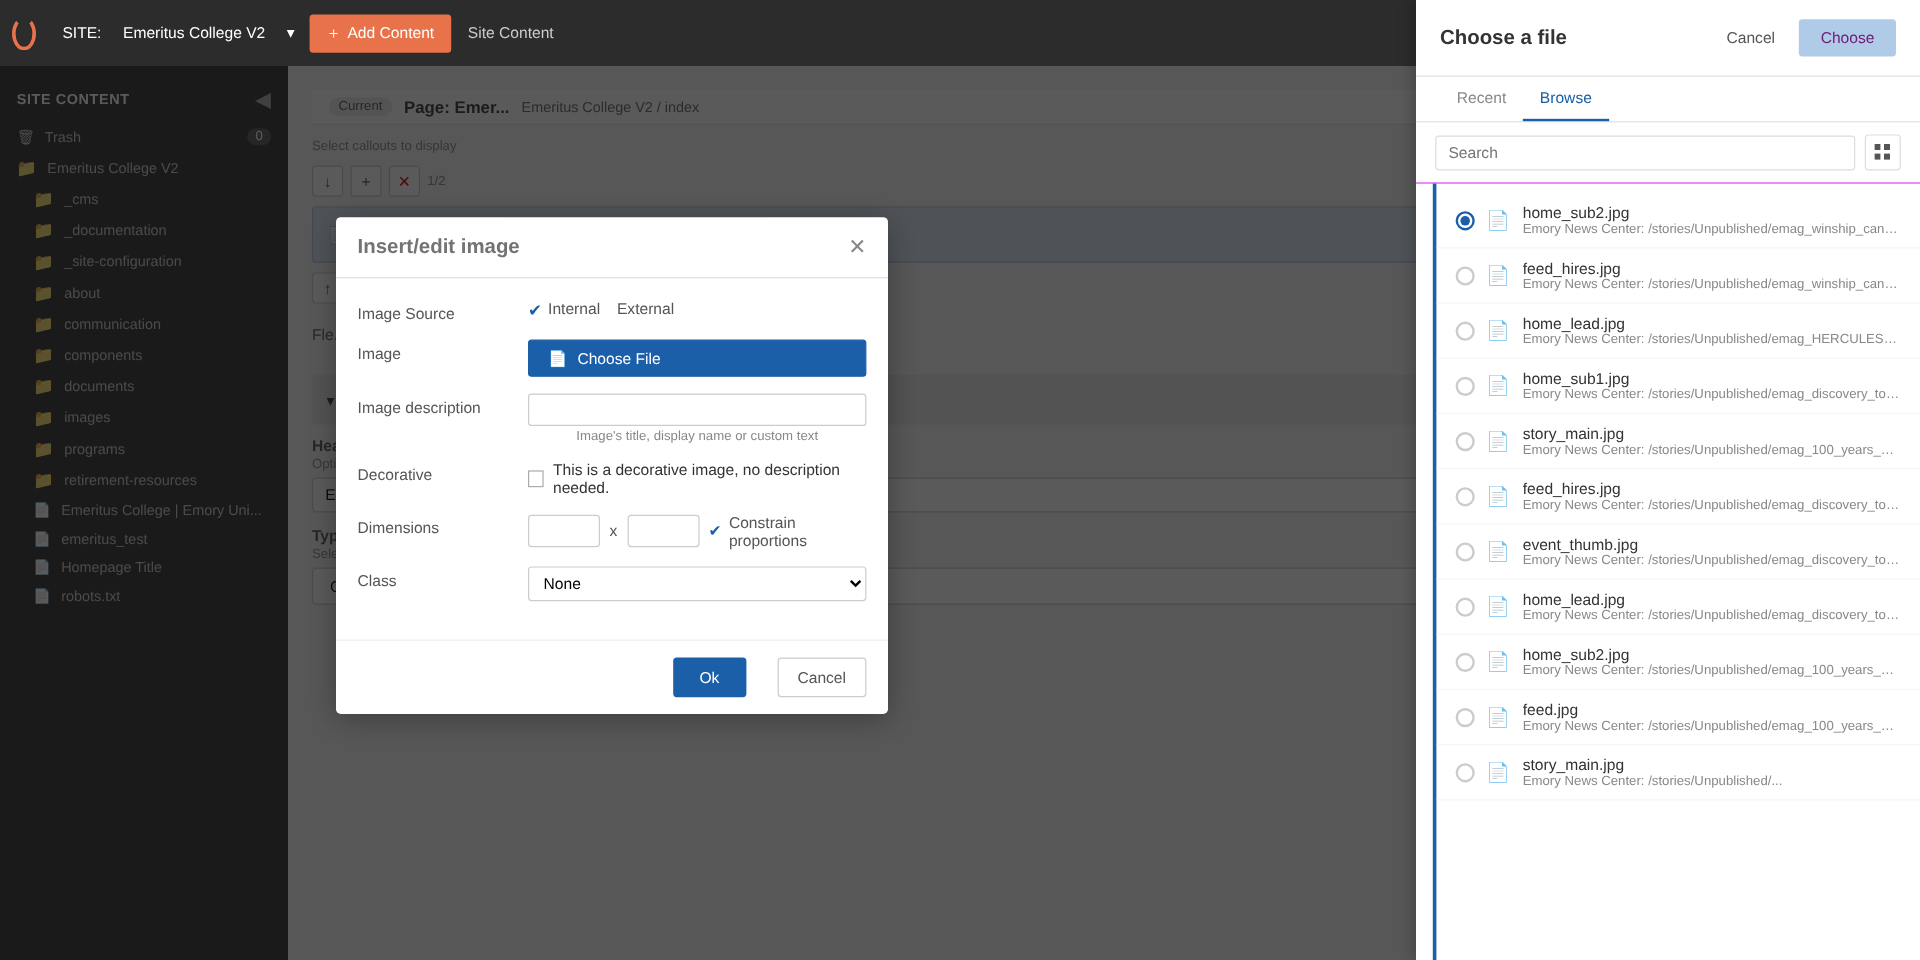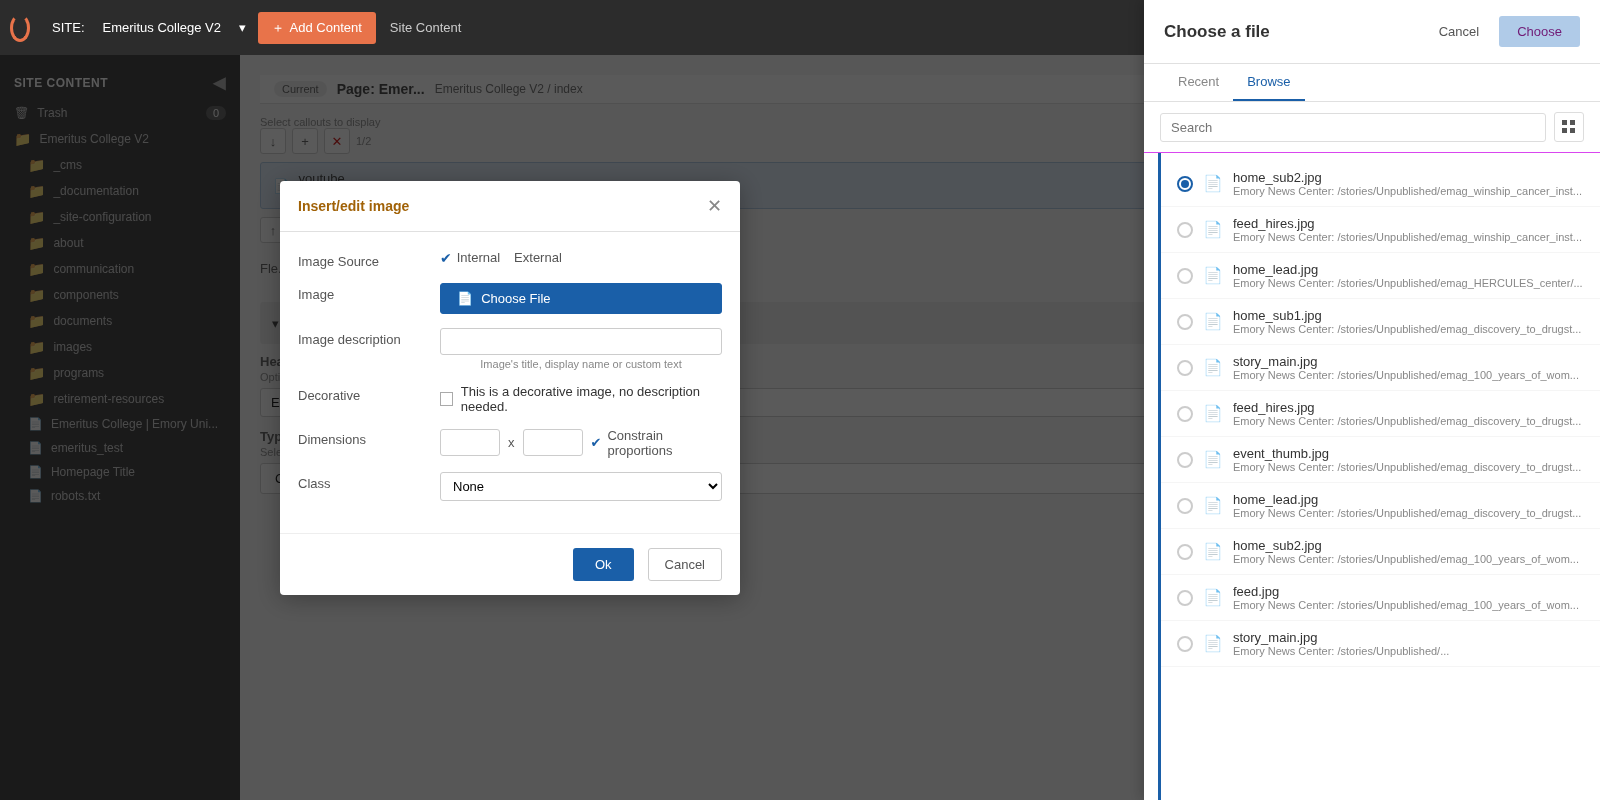--- a/index.html
+++ b/index.html
@@ -41,41 +41,41 @@
     .sidebar-item { display: flex; align-items: center; gap: 8px; padding: 5px 14px; cursor: pointer; font-size: 12px; color: #ccc; }
     .folder-icon { color: #e8a84a; font-size: 14px; }
     .file-icon { color: #ccc; font-size: 12px; }
     .trash-item { display: flex; align-items: center; gap: 8px; padding: 6px 14px; cursor: pointer; color: #ccc; }
     .trash-badge { background: #555; color: #fff; border-radius: 10px; padding: 1px 7px; font-size: 11px; margin-left: auto; }
     .indent-1 { padding-left: 28px; }
 
     
     .content-area { flex: 1; background: #f5f5f5; overflow-y: auto; padding: 20px; position: relative; }
     .section-title { font-size: 14px; font-weight: 600; margin-bottom: 4px; color: #333; }
-    .section-subtitle { font-size: 11px; color: #888; }
+    .section-subtitle { font-size: 11px; color: #888; margin-bottom: 10px; }
     .callout-controls { display: flex; align-items: center; gap: 6px; margin-bottom: 8px; }
     .ctrl-btn { width: 26px; height: 26px; border: 1px solid #ccc; background: #fff; border-radius: 3px; cursor: pointer; display: flex; align-items: center; justify-content: center; font-size: 13px; color: #555; }
     .ctrl-btn.danger { color: #c00; }
     .counter { font-size: 11px; color: #888; }
     .callout-row { display: flex; align-items: center; background: #dce8f5; border: 1px solid #a8c4e0; border-radius: 3px; padding: 8px 12px; margin-bottom: 8px; font-size: 13px; color: #333; gap: 8px; }
     .callout-row .doc-icon { color: #1a5fa8; font-size: 14px; }
     .callout-row .remove-btn { margin-left: auto; color: #888; cursor: pointer; }
     .callout-path { font-size: 11px; color: #888; margin-top: 2px; }
     .flex-row { display: flex; align-items: center; gap: 10px; font-size: 13px; color: #555; padding: 6px 0; }
 
     
     .overlay { position: fixed; top: 55px; left: 0; right: 0; bottom: 0; background: rgba(0,0,0,0.4); z-index: 200; display: flex; align-items: center; justify-content: flex-start; }
 
     
     .dialog {
       background: #fff; border-radius: 4px; box-shadow: 0 4px 24px rgba(0,0,0,0.3);
       width: 460px; margin-left: 280px; margin-top: -80px;
     }
     .dialog-header { display: flex; align-items: center; justify-content: space-between; padding: 14px 18px; border-bottom: 1px solid #e0e0e0; }
-    .dialog-title { font-size: 14px; font-weight: 600; color: #a16207; }
+    .dialog-title { font-size: 17px; font-weight: 600; color: #737373; }
     .dialog-close { cursor: pointer; color: #888; font-size: 18px; }
     .dialog-tabs { display: flex; border-bottom: 1px solid #e0e0e0; padding: 0 18px; }
     .dialog-tab { padding: 8px 14px; font-size: 13px; cursor: pointer; color: #555; border-bottom: 2px solid transparent; }
     .dialog-tab.active { color: #1a5fa8; border-bottom: 2px solid #1a5fa8; }
     .dialog-body { padding: 18px; }
     .form-row { display: flex; align-items: flex-start; gap: 12px; margin-bottom: 14px; }
     .form-label { width: 130px; font-size: 13px; color: #555; padding-top: 4px; flex-shrink: 0; }
     .form-control { flex: 1; }
     .radio-group { display: flex; align-items: center; gap: 14px; }
     .radio-option { display: flex; align-items: center; gap: 5px; font-size: 13px; color: #555; cursor: pointer; }
@@ -83,27 +83,27 @@
     .choose-file-btn { display: flex; align-items: center; gap: 8px; background: #1a5fa8; color: #fff; border: 1px solid #1a5fa8; padding: 7px 16px; border-radius: 3px; cursor: pointer; font-size: 13px; width: 100%; justify-content: flex-start; }
     .checkbox-row { display: flex; align-items: center; gap: 8px; }
     .checkbox-box { width: 14px; height: 14px; border: 1px solid #aaa; display: inline-block; }
     .text-input { border: 1px solid #ccc; border-radius: 3px; padding: 5px 8px; font-size: 13px; width: 100%; }
     .hint-text { font-size: 11px; color: #888; margin-top: 3px; text-align: center; }
     .dim-row { display: flex; align-items: center; gap: 8px; }
     .dim-input { width: 60px; border: 1px solid #ccc; border-radius: 3px; padding: 5px 8px; font-size: 13px; }
     .x-label { font-size: 13px; color: #555; }
     .constrain-check { display: flex; align-items: center; gap: 6px; font-size: 13px; color: #555; }
     .select-input { border: 1px solid #ccc; border-radius: 3px; padding: 5px 8px; font-size: 13px; width: 100%; background: #fff; }
-    .dialog-footer { display: flex; justify-content: flex-end; gap: 14px; padding: 14px 18px; border-top: 1px solid #eee; }
+    .dialog-footer { display: flex; justify-content: flex-end; gap: 26px; padding: 14px 18px; border-top: 1px solid #eee; }
     .ok-btn { background: #1a5fa8; color: #fff; border: none; padding: 8px 22px; border-radius: 3px; cursor: pointer; font-size: 13px; }
     .cancel-btn { background: #fff; color: #555; border: 1px solid #ccc; padding: 8px 16px; border-radius: 3px; cursor: pointer; font-size: 13px; }
 
     
     .file-chooser {
-      position: fixed; top: 0; right: 0; bottom: 0; width: 456px;
+      position: fixed; top: 0; right: 0; bottom: 0; width: 420px;
       background: #fff; box-shadow: -3px 0 12px rgba(0,0,0,0.2); z-index: 300;
       display: flex; flex-direction: column;
     }
     .fc-header { display: flex; align-items: center; justify-content: space-between; padding: 16px 20px; border-bottom: 1px solid #e0e0e0; }
     .fc-title { font-size: 17px; font-weight: 600; color: #333; }
     .fc-actions { display: flex; align-items: center; gap: 10px; }
     .fc-cancel { color: #555; cursor: pointer; font-size: 13px; padding: 6px 10px; }
     .fc-choose-btn { background: #b0cbe8; color: #701a75; border: none; padding: 8px 18px; border-radius: 3px; cursor: pointer; font-size: 13px; }
     .fc-tabs { display: flex; border-bottom: 1px solid #e0e0e0; padding: 0 20px; }
     .fc-tab { padding: 10px 14px; font-size: 13px; cursor: pointer; color: #888; border-bottom: 2px solid transparent; }

